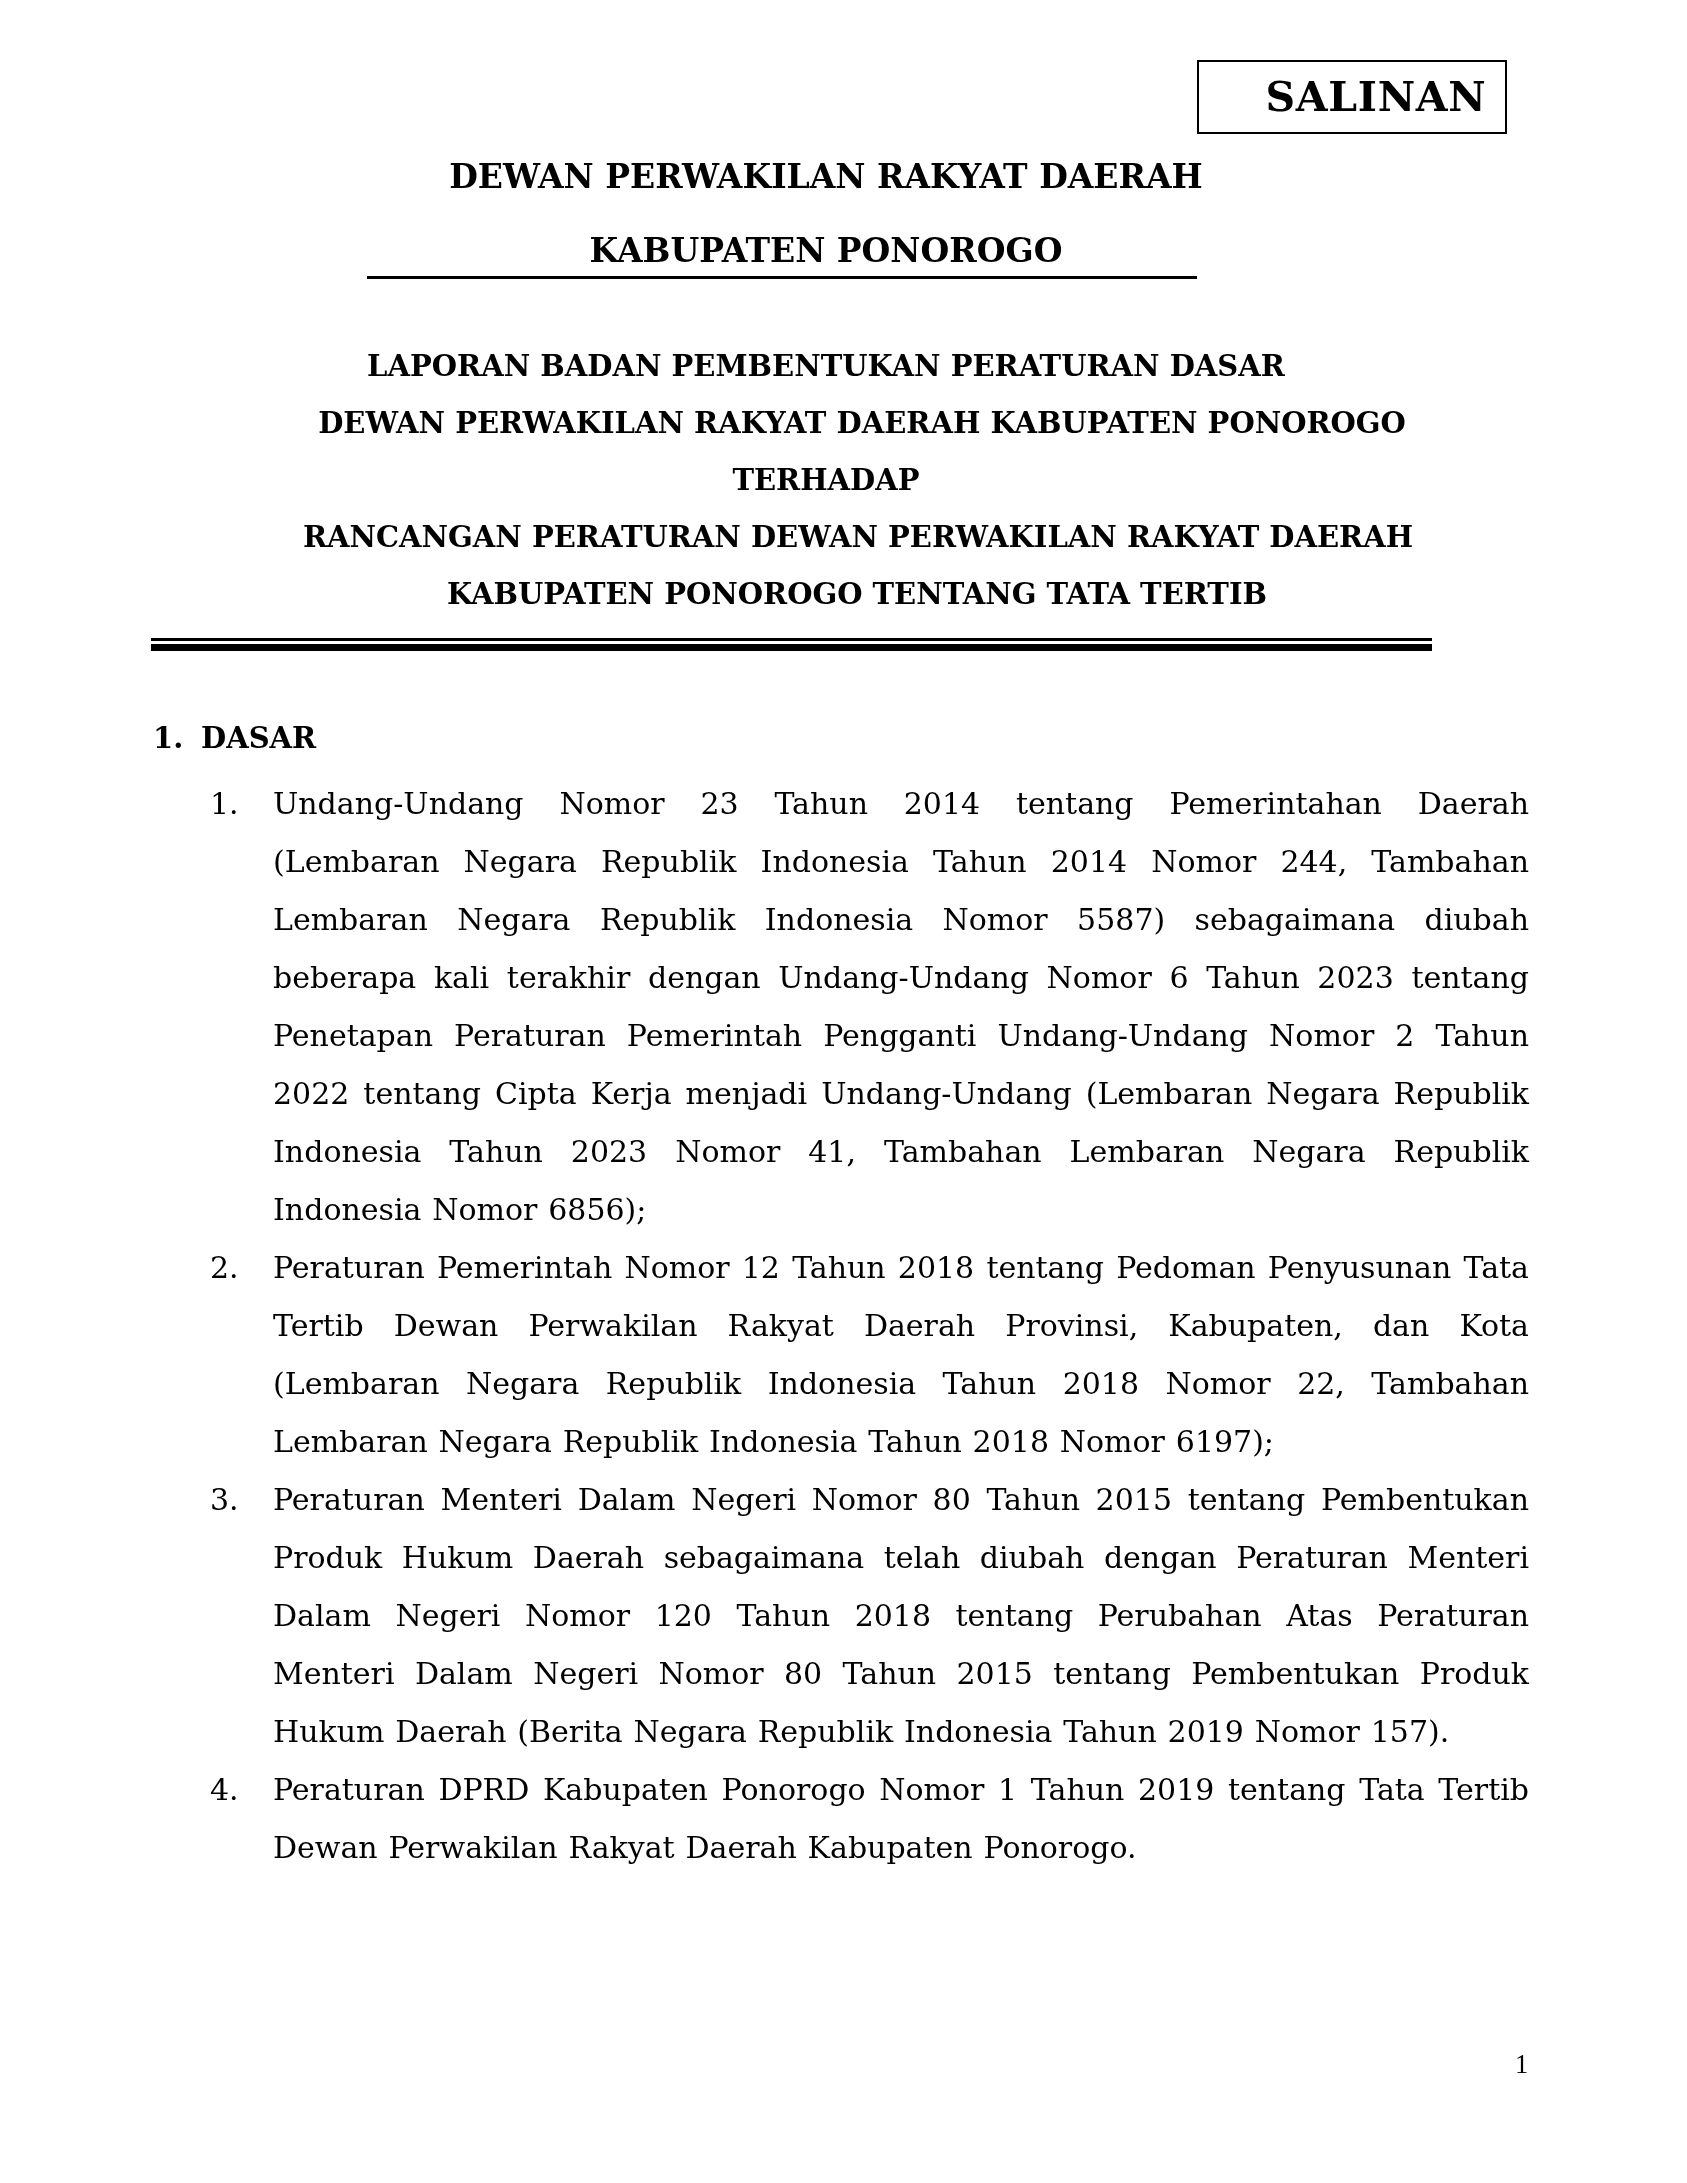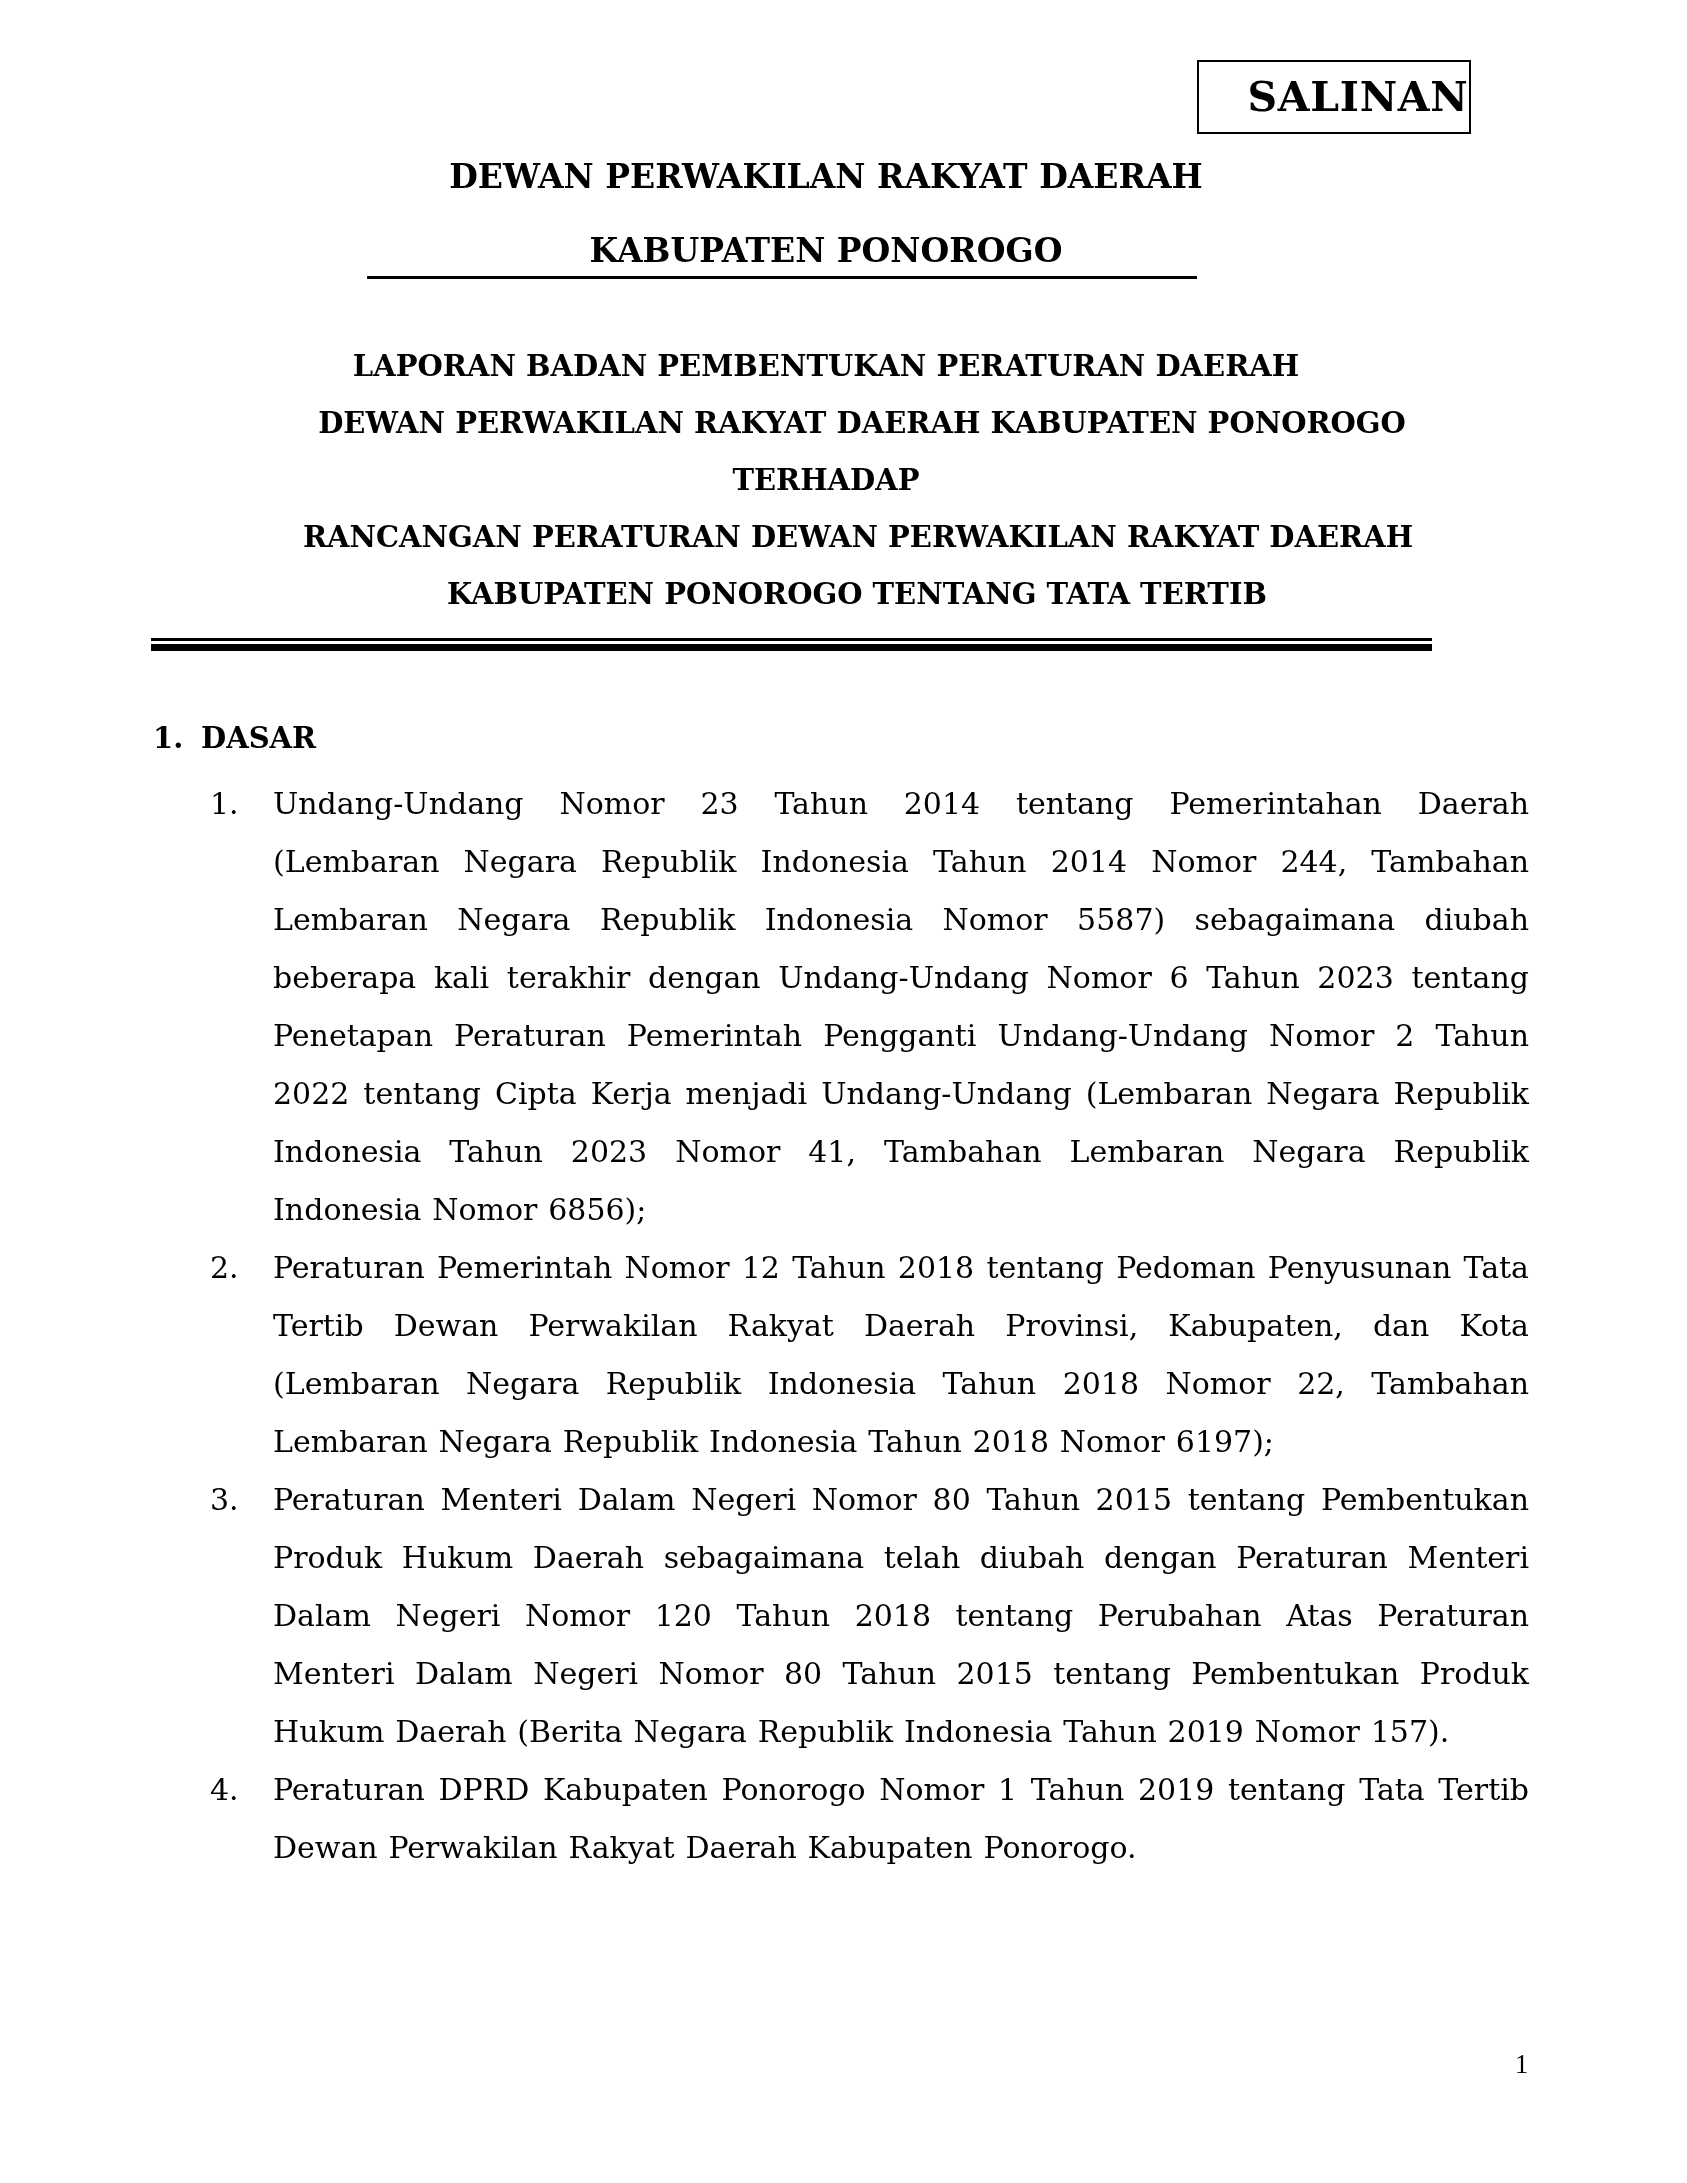--- a/index.html
+++ b/index.html
@@ -1,19 +1,19 @@
 <!DOCTYPE html>
 <html style="font-size:10.6px"><head>
   <meta charset="utf-8">
   <style>
     html, body { margin: 0; padding: 0; background: #ffffff; }
     body { width: 1687px; height: 2183px; position: relative; overflow: hidden;
            font-family: "DejaVu Serif", "Liberation Serif", serif; color: #000; }
 
-    .stamp { position: absolute; left: 1197px; top: 60px; width: 274px; height: 74px;
+    .stamp { position: absolute; left: 1197px; top: 60px; width: 310px; height: 74px;
              border: 2.6px solid #000; box-sizing: border-box; display: flex;
              align-items: center; justify-content: center;
              font-family: "DejaVu Serif", serif; font-weight: bold; font-size: 41px; letter-spacing: 0.7px; padding-left: 48px; }
 
     .center-line { position: absolute; left: 0; width: 1652px; text-align: center;
                    font-weight: bold; white-space: nowrap; }
     .h1 { font-size: 33px; }
     .h2 { font-size: 29px; }
 
     .rule-single { position: absolute; left: 367px; top: 276px; width: 830px; height: 3.3px; background: #000; }
@@ -34,21 +34,21 @@
 <body>
 
 <div class="stamp">
   <span>SALINAN</span>
 </div>
 
 <div class="center-line h1" style="top:157px;">DEWAN PERWAKILAN RAKYAT DAERAH</div>
 <div class="center-line h1" style="top:231px;">KABUPATEN PONOROGO</div>
 <div class="rule-single"></div>
 
-<div class="center-line h2" style="top:349px;">LAPORAN BADAN PEMBENTUKAN PERATURAN DAERAH</div>
+<div class="center-line h2" style="top:349px;">LAPORAN BADAN PEMBENTUKAN PERATURAN DASAR</div>
 <div class="center-line h2" style="top:406px;margin-left:36px;">DEWAN PERWAKILAN RAKYAT DAERAH KABUPATEN PONOROGO</div>
 <div class="center-line h2" style="top:463px;">TERHADAP</div>
 <div class="center-line h2" style="top:520px; padding-left:64px; box-sizing:border-box;">RANCANGAN PERATURAN DEWAN PERWAKILAN RAKYAT DAERAH</div>
 <div class="center-line h2" style="top:577px;padding-left:31px;">KABUPATEN PONOROGO TENTANG TATA TERTIB</div>
 
 <div class="rule-double-thin"></div>
 <div class="rule-double-thick"></div>
 
 <div class="section-heading">
   <span class="num">1.</span><span>DASAR</span>

